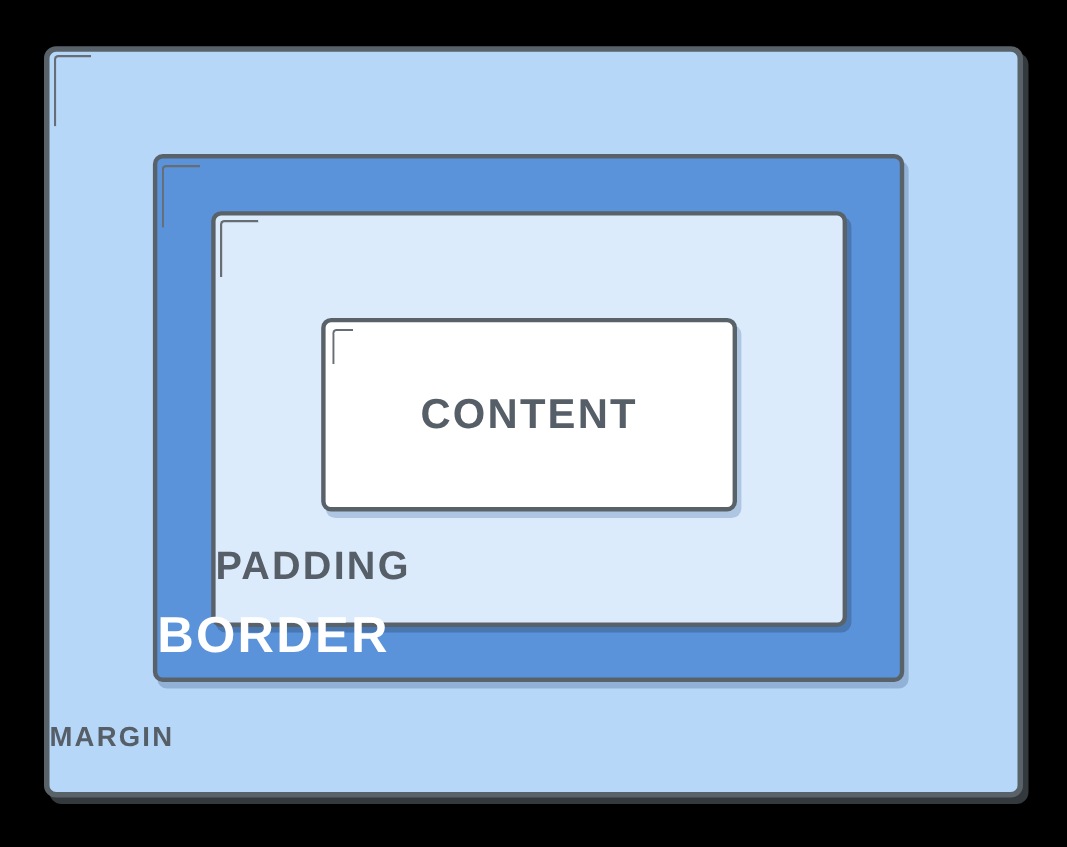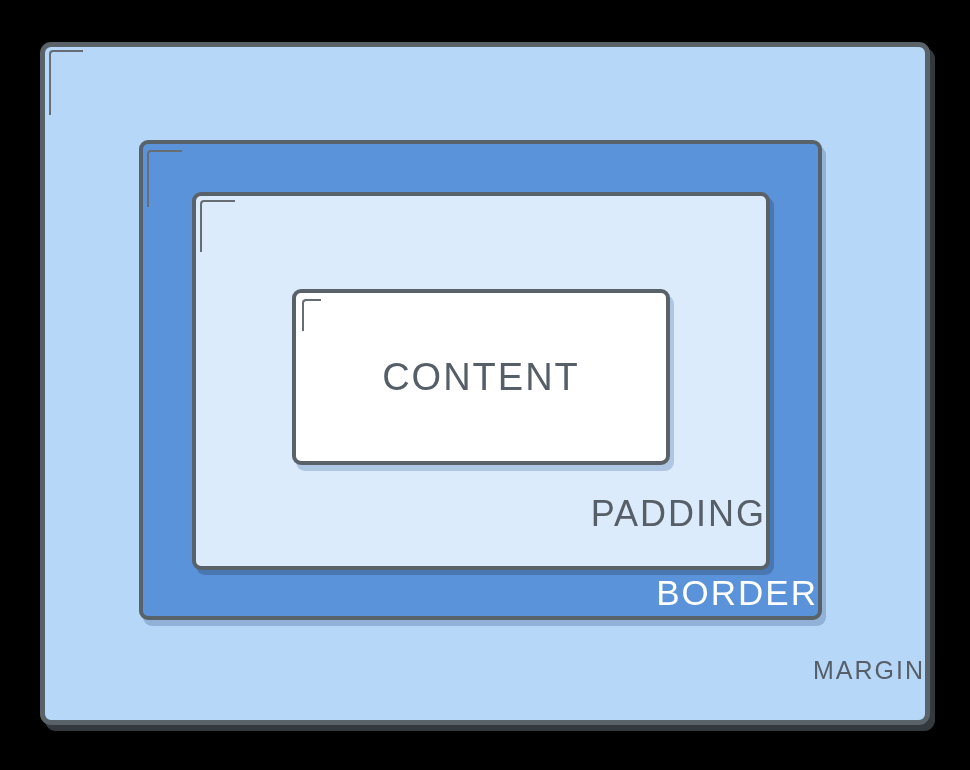--- a/index.html
+++ b/index.html
@@ -61,34 +61,34 @@
   }
   .corner-margin  { left: 4px; top: 3px;  width: 32px; height: 63px; }
   .corner-border  { left: 4px; top: 6px;  width: 33px; height: 55px; }
   .corner-padding { left: 4px; top: 4px;  width: 33px; height: 50px; }
   .corner-content { left: 6px; top: 6px;  width: 17px; height: 30px; }
 
   .label {
     position: absolute;
     left: 0;
     width: 100%;
-    text-align: right;
-    font-weight: 400;
+    text-align: left;
+    font-weight: 700;
     letter-spacing: 2px;
     line-height: 44px;
     height: 44px;
     user-select: none;
   }
   .label-margin  { bottom: 28px; font-size: 25px; }
-  .label-border  { bottom: 1px;  font-size: 35px; }
+  .label-border  { bottom: 17px;  font-size: 46px; }
   .label-padding { bottom: 30px; font-size: 36px; }
   .label-content {
     position: static;
     font-size: 38px;
-    font-weight: 400;
+    font-weight: 700;
     letter-spacing: 2px;
   }
 </style>
 </head>
 <body>
 
 <div class="stage">
 
   <div class="box margin-box" style="background-color: rgb(183, 215, 248);">
     <div class="corner corner-margin"></div>

